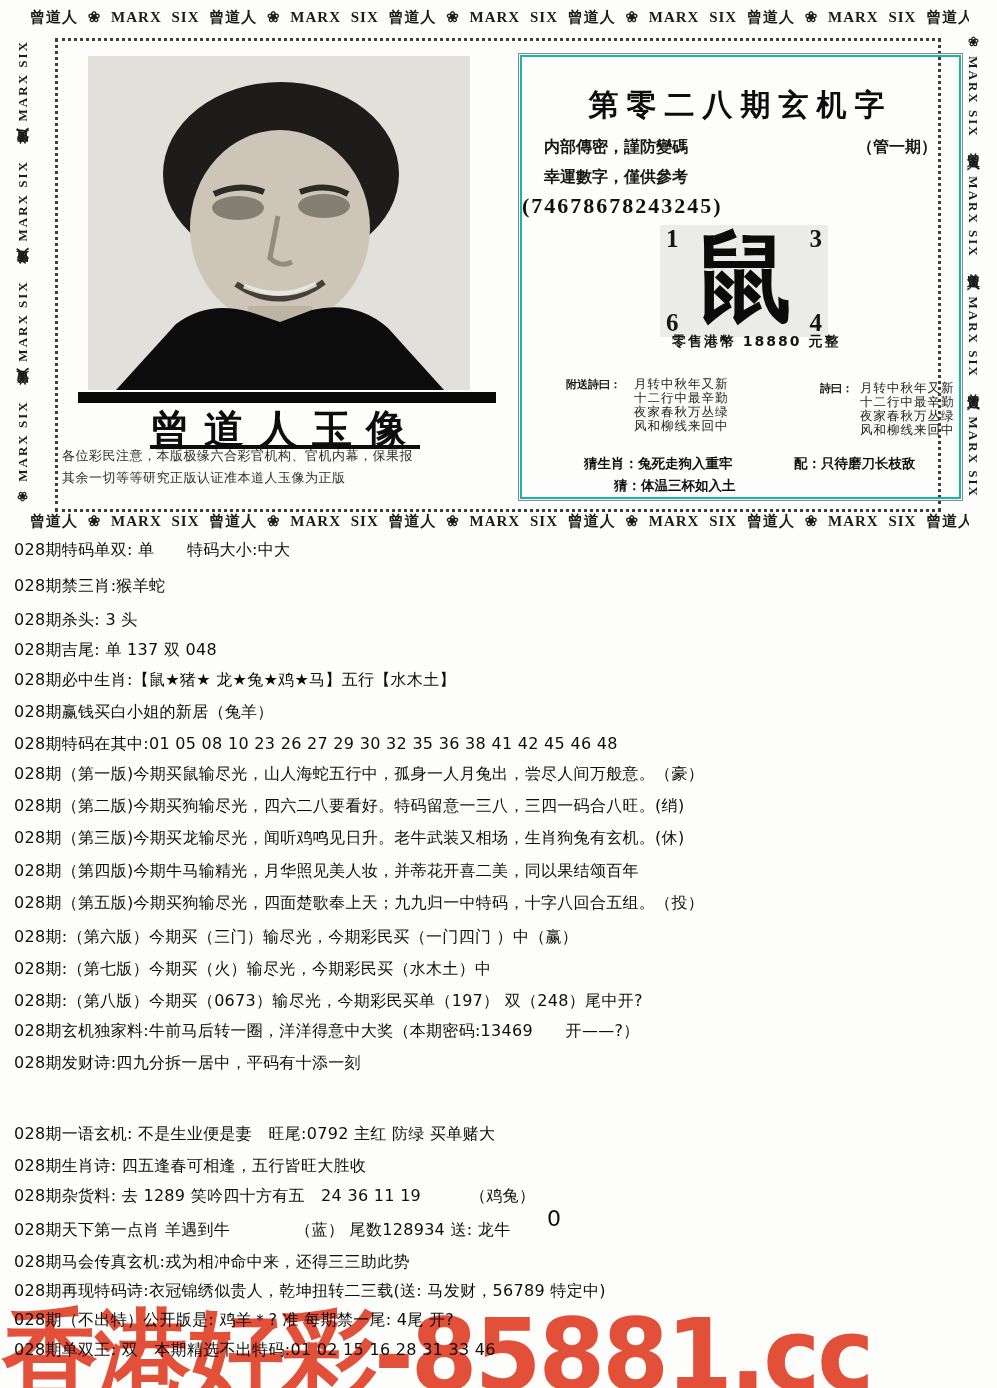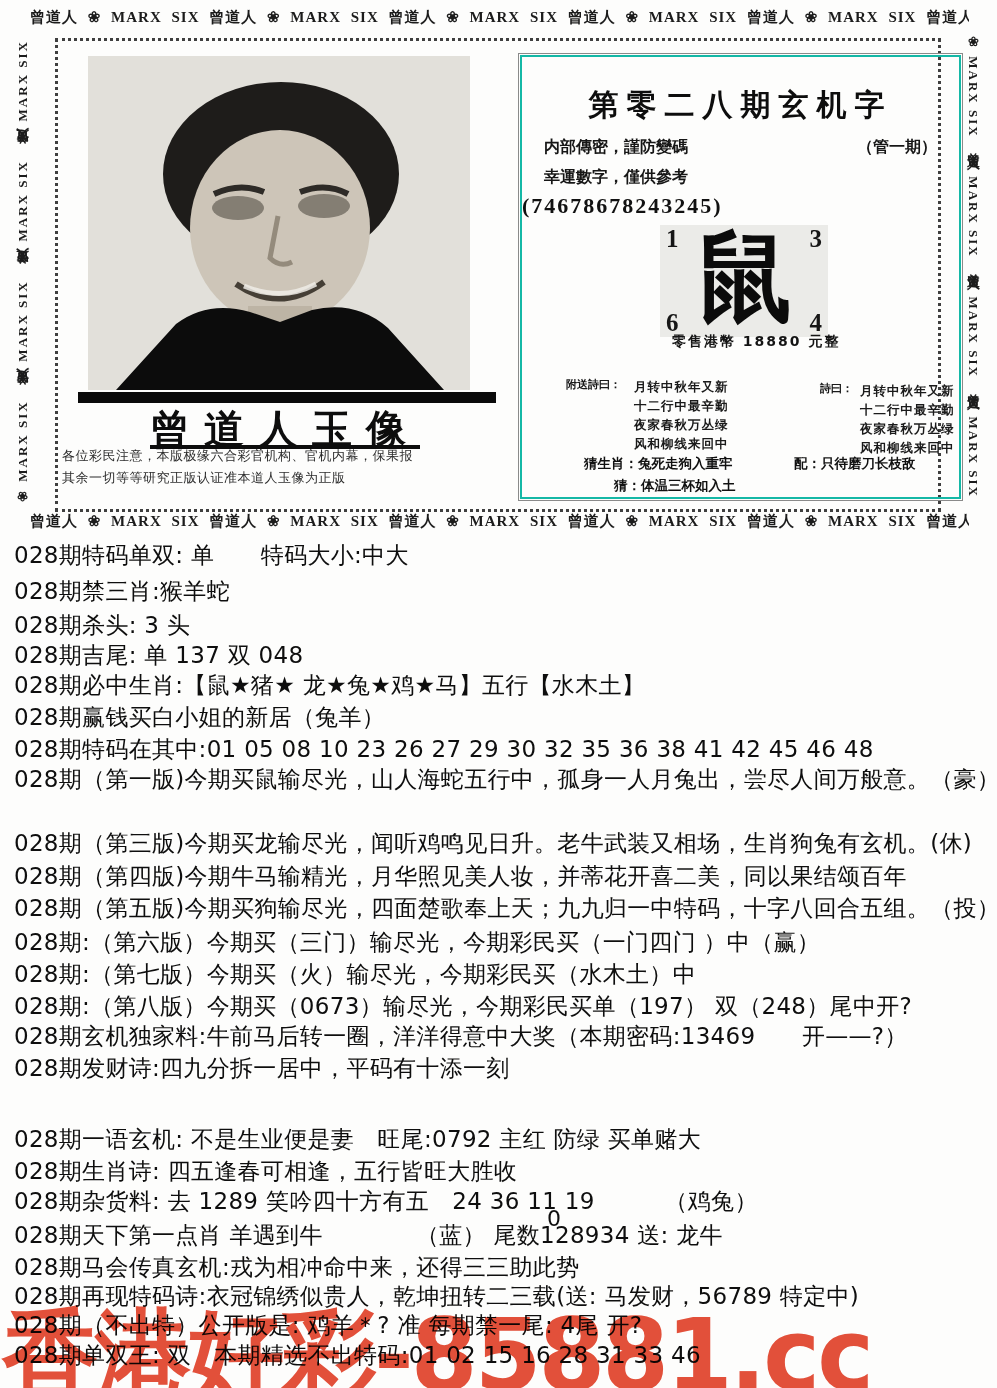--- a/index.html
+++ b/index.html
@@ -47,29 +47,29 @@
         font-weight:bold;color:#161616;}
   #num-tl{left:6px;top:0px;}
   #num-tr{right:6px;top:0px;}
   #num-bl{left:6px;bottom:0px;}
   #num-br{right:6px;bottom:0px;}
   #mbox-price{position:absolute;left:150px;top:276px;font-size:14px;font-weight:bold;
         letter-spacing:2px;color:#141414;text-align:center;}
   .poem-label{position:absolute;font-size:11px;font-weight:bold;color:#1a1a1a;}
   #poem-label-left{left:44px;top:320px;}
   #poem-label-right{left:298px;top:324px;}
-  .poem{position:absolute;font-size:12.5px;font-weight:bold;color:#1a1a1a;
-        line-height:19px;white-space:pre-line;letter-spacing:1px;}
+  .poem{position:absolute;font-size:12.5px;font-weight:normal;color:#1a1a1a;
+        line-height:14px;white-space:pre-line;letter-spacing:1px;}
   #poem-left{left:112px;top:320px;}
   #poem-right{left:338px;top:324px;}
   #mbox-guess-zodiac{position:absolute;left:62px;top:398px;font-size:13.5px;font-weight:bold;text-align:right;}
   #mbox-match{position:absolute;left:272px;top:398px;font-size:13.5px;font-weight:bold;}
   #mbox-guess{position:absolute;left:92px;top:420px;font-size:13.5px;font-weight:bold;}
   
-  .tip{position:absolute;left:14px;width:975px;font-size:23px;color:#0e0e0e;
+  .tip{position:absolute;left:14px;width:975px;font-size:16px;color:#0e0e0e;
         white-space:nowrap;letter-spacing:.3px;}
   #stray-zero{position:absolute;left:547px;top:1206px;font-size:22px;color:#0e0e0e;}
   
   #watermark{position:absolute;left:2px;top:1290px;font-size:96px;font-weight:bold;
         color:#e4503a;white-space:nowrap;letter-spacing:-3px;
         mix-blend-mode:multiply;transform:scaleY(1.04);transform-origin:left top;}
 </style>
 </head>
 <body>
 
@@ -131,20 +131,21 @@
   </div>
 
   <div class="tip" style="top:540px">028期特码单双: 单　　特码大小:中大</div>
   <div class="tip" style="top:576px">028期禁三肖:猴羊蛇</div>
   <div class="tip" style="top:610px">028期杀头: 3 头</div>
   <div class="tip" style="top:640px">028期吉尾: 单 137 双 048</div>
   <div class="tip" style="top:670px">028期必中生肖:【鼠★猪★ 龙★兔★鸡★马】五行【水木土】</div>
   <div class="tip" style="top:702px">028期赢钱买白小姐的新居（兔羊）</div>
   <div class="tip" style="top:734px">028期特码在其中:01 05 08 10 23 26 27 29 30 32 35 36 38 41 42 45 46 48</div>
   <div class="tip" style="top:764px">028期（第一版)今期买鼠输尽光，山人海蛇五行中，孤身一人月兔出，尝尽人间万般意。（豪）</div>
+  <div class="tip" style="top:796px">028期（第二版)今期买狗输尽光，四六二八要看好。特码留意一三八，三四一码合八旺。(绡)</div>
   <div class="tip" style="top:828px">028期（第三版)今期买龙输尽光，闻听鸡鸣见日升。老牛武装又相场，生肖狗兔有玄机。(休)</div>
   <div class="tip" style="top:861px">028期（第四版)今期牛马输精光，月华照见美人妆，并蒂花开喜二美，同以果结颂百年</div>
   <div class="tip" style="top:893px">028期（第五版)今期买狗输尽光，四面楚歌奉上天；九九归一中特码，十字八回合五组。（投）</div>
   <div class="tip" style="top:927px">028期:（第六版）今期买（三门）输尽光，今期彩民买（一门四门 ）中（赢）</div>
   <div class="tip" style="top:959px">028期:（第七版）今期买（火）输尽光，今期彩民买（水木土）中</div>
   <div class="tip" style="top:991px">028期:（第八版）今期买（0673）输尽光，今期彩民买单（197） 双（248）尾中开?</div>
   <div class="tip" style="top:1021px">028期玄机独家料:牛前马后转一圈，洋洋得意中大奖（本期密码:13469　　开——?）</div>
   <div class="tip" style="top:1053px">028期发财诗:四九分拆一居中，平码有十添一刻</div>
   <div class="tip" style="top:1124px">028期一语玄机: 不是生业便是妻　旺尾:0792 主红 防绿 买单赌大</div>
   <div class="tip" style="top:1156px">028期生肖诗: 四五逢春可相逢，五行皆旺大胜收</div>

